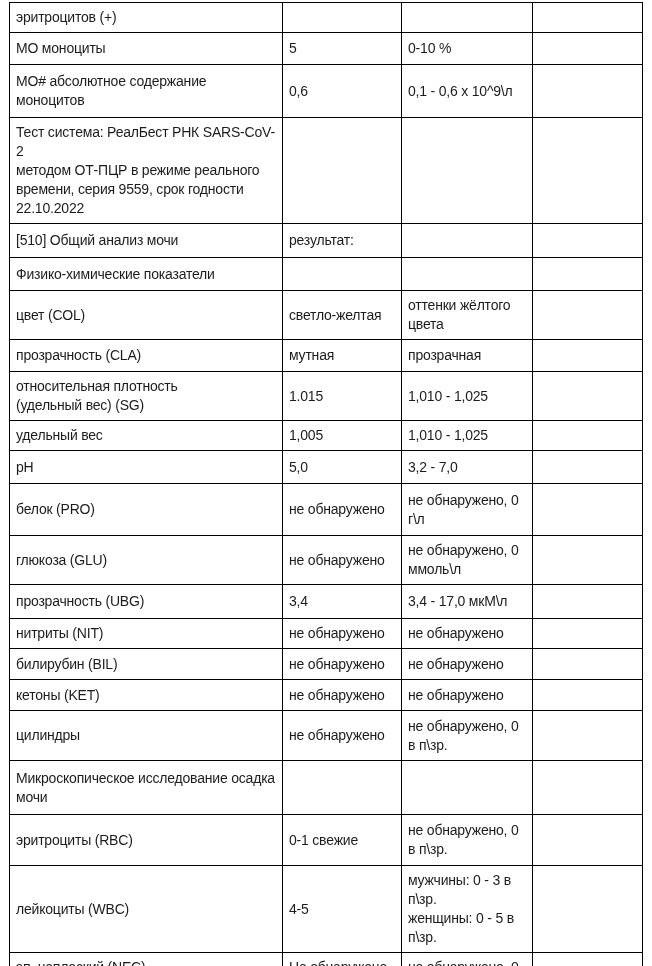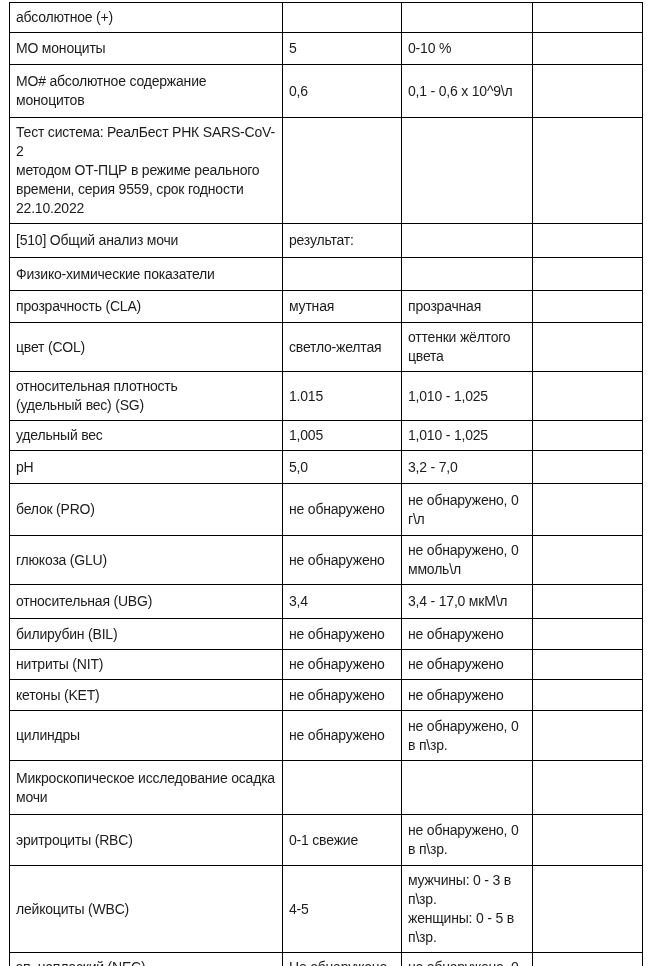--- a/index.html
+++ b/index.html
@@ -49,21 +49,21 @@
 <div class="page">
   <table class="results">
     <colgroup>
       <col style="width:273px">
       <col style="width:119px">
       <col style="width:131px">
       <col style="width:110px">
     </colgroup>
     <tbody id="table-body">
         <tr style="height: 30px;">
-    <td>абсолютное (+)</td>
+    <td>эритроцитов (+)</td>
     <td></td>
     <td></td>
     <td></td>
   </tr>
         <tr style="height: 32px;">
     <td>MO моноциты</td>
     <td>5</td>
     <td>0-10 %</td>
     <td></td>
   </tr>
@@ -88,33 +88,33 @@
     <td>результат:</td>
     <td></td>
     <td></td>
   </tr>
         <tr style="height: 33px;">
     <td>Физико-химические показатели</td>
     <td></td>
     <td></td>
     <td></td>
   </tr>
-        <tr style="height: 32px;">
-    <td>прозрачность (CLA)</td>
-    <td>мутная</td>
-    <td>прозрачная</td>
-    <td></td>
-  </tr>
         <tr style="height: 48px;">
     <td>цвет (COL)</td>
     <td>светло-желтая</td>
     <td>оттенки жёлтого
 цвета</td>
     <td></td>
   </tr>
+        <tr style="height: 32px;">
+    <td>прозрачность (CLA)</td>
+    <td>мутная</td>
+    <td>прозрачная</td>
+    <td></td>
+  </tr>
         <tr style="height: 49px;">
     <td>относительная плотность
 (удельный вес) (SG)</td>
     <td>1.015</td>
     <td>1,010 - 1,025</td>
     <td></td>
   </tr>
         <tr style="height: 30px; margin-left: 10px;">
     <td>удельный вес</td>
     <td>1,005</td>
@@ -135,33 +135,33 @@
     <td></td>
   </tr>
         <tr style="height: 46px; margin-left: 44px;">
     <td>глюкоза (GLU)</td>
     <td>не обнаружено</td>
     <td>не обнаружено, 0
 ммоль\л</td>
     <td></td>
   </tr>
         <tr style="height: 34px;">
-    <td>относительная (UBG)</td>
+    <td>прозрачность (UBG)</td>
     <td>3,4</td>
     <td>3,4 - 17,0 мкМ\л</td>
     <td></td>
   </tr>
+        <tr style="height: 29px;">
+    <td>нитриты (NIT)</td>
+    <td>не обнаружено</td>
+    <td>не обнаружено</td>
+    <td></td>
+  </tr>
         <tr style="height: 31px;">
     <td>билирубин (BIL)</td>
-    <td>не обнаружено</td>
-    <td>не обнаружено</td>
-    <td></td>
-  </tr>
-        <tr style="height: 29px;">
-    <td>нитриты (NIT)</td>
     <td>не обнаружено</td>
     <td>не обнаружено</td>
     <td></td>
   </tr>
         <tr style="height: 31px;">
     <td>кетоны (KET)</td>
     <td>не обнаружено</td>
     <td>не обнаружено</td>
     <td></td>
   </tr>

